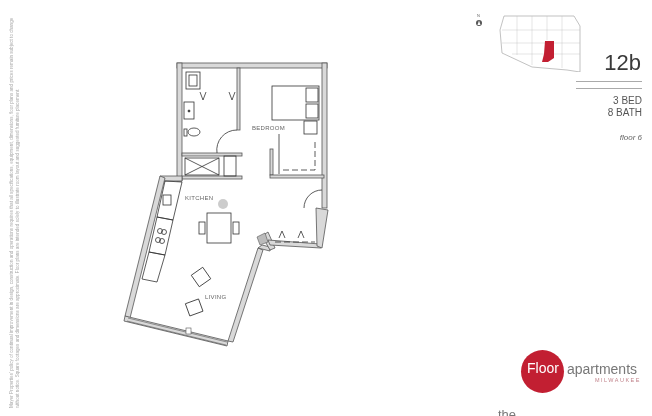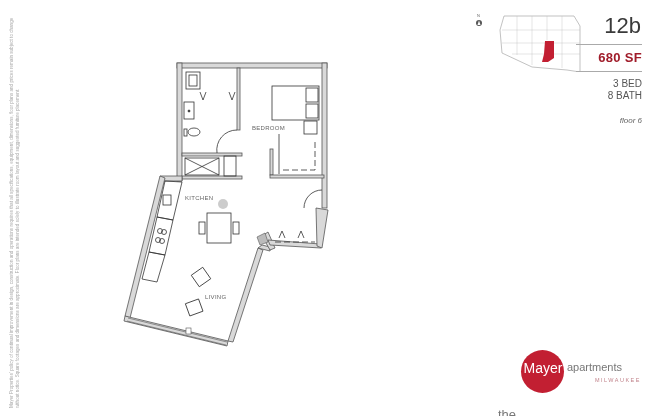--- a/index.html
+++ b/index.html
@@ -8,31 +8,31 @@
     position:absolute; left:4px; top:0; width:22px; height:416px;
   }
   .disclaimer span {
     position:absolute; left:50%; top:50%;
     width:400px; transform:translate(-50%,-50%) rotate(-90deg);
     font-size:4.6px; line-height:6px; color:#a8a8a8; text-align:left; white-space:normal;
   }
   .plan { position:absolute; left:0; top:0; width:652px; height:416px; }
   .room-label { font-family:"Liberation Sans", sans-serif; font-size:6px; fill:#666; letter-spacing:0.3px; }
   .info { position:absolute; right:10px; top:14px; width:80px; text-align:right; }
-  .unit { font-size:22px; color:#3a3a3a; font-weight:300; line-height:24px; padding-right:1px; }
+  .unit { font-size:22px; color:#3a3a3a; font-weight:300; line-height:24px; padding-right:1px;margin-top:37px; }
   .rule { height:1px; background:#aaa; margin:6px 0 6px 14px; }
   .sf { font-size:13px; color:#a01c2a; font-weight:bold; line-height:14px; letter-spacing:0.3px;}
   .bed { font-size:10px; color:#555; line-height:12px; }
   .floor { font-size:8px; font-style:italic; color:#666; margin-top:14px; }
   .keyplan { position:absolute; left:472px; top:10px; width:110px; height:62px; }
   .logo { position:absolute; left:498px; top:352px; width:150px; height:50px; }
   .logo .the { position:absolute; left:0; top:9px; font-size:13px; color:#777;margin-top:46px; }
   .logo .circle { position:absolute; left:23px; top:-2px; width:43px; height:43px; border-radius:50%; background:#c21f32; }
   .logo .mayer { position:absolute; left:19px; top:8px; width:52px; text-align:center; font-size:14px; color:#fff; }
-  .logo .apts { position:absolute; left:69px; top:9px; font-size:11px; color:#777; }
+  .logo .apts { position:absolute; left:69px; top:9px; font-size:14px; color:#777; }
   .logo .city { position:absolute; left:97px; top:25px; font-size:5.5px; letter-spacing:1.5px; color:#c2848c; }
 </style>
 </head>
 <body>
 
 <div class="disclaimer">
   <span>Mayer Properties' policy of continual improvement in design, construction and operations requires that all specifications, equipment, dimensions, floor plans and prices remain subject to change without notice. Square footages and dimensions are approximate. Floor plans are intended solely to illustrate room layout and suggested furniture placement.</span>
 </div>
 
 <svg class="plan" viewBox="0 0 652 416" xmlns="http://www.w3.org/2000/svg">
@@ -146,26 +146,25 @@
     <line x1="30" y1="20" x2="108" y2="20"></line>
       <line x1="30" y1="33" x2="108" y2="33"></line>
     <line x1="40" y1="44" x2="108" y2="44"></line>
   </g>
   <polygon points="73,31 82,31 82,48 76,52 70,52 72,44" fill="#c21f32"></polygon>
 </svg>
 
 <div class="info">
   <div class="unit">12b</div>
   <div class="rule"></div>
-  <div class="sf">680 SF</div>
   <div class="rule"></div>
   <div class="bed">3 BED</div>
   <div class="bed">8 BATH</div>
   <div class="floor">floor 6</div>
 </div>
 
 <div class="logo">
   <span class="the">the</span>
   <div class="circle"></div>
-  <span class="mayer">Mayer</span>
+  <span class="mayer">Floor</span>
   <span class="apts">apartments</span>
   <span class="city">MILWAUKEE</span>
 </div>
 
 </body></html>

